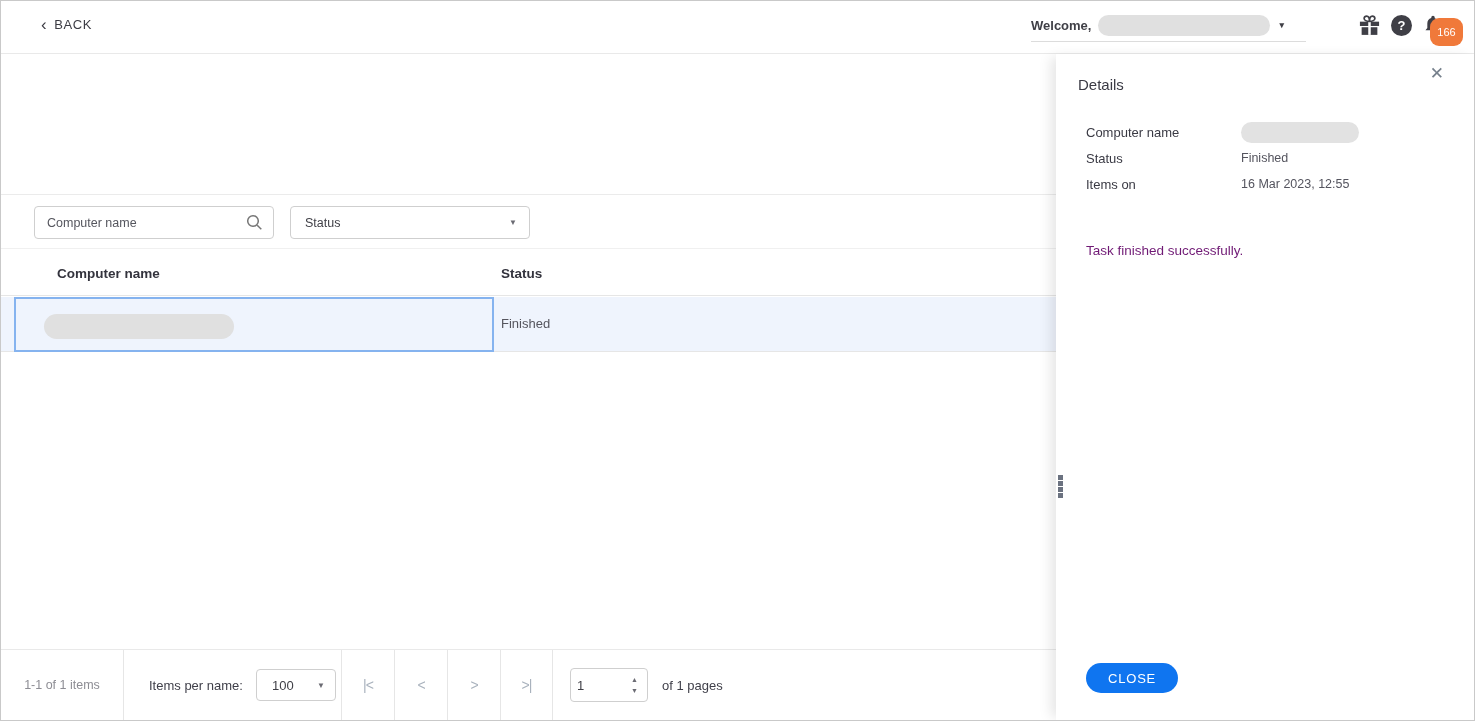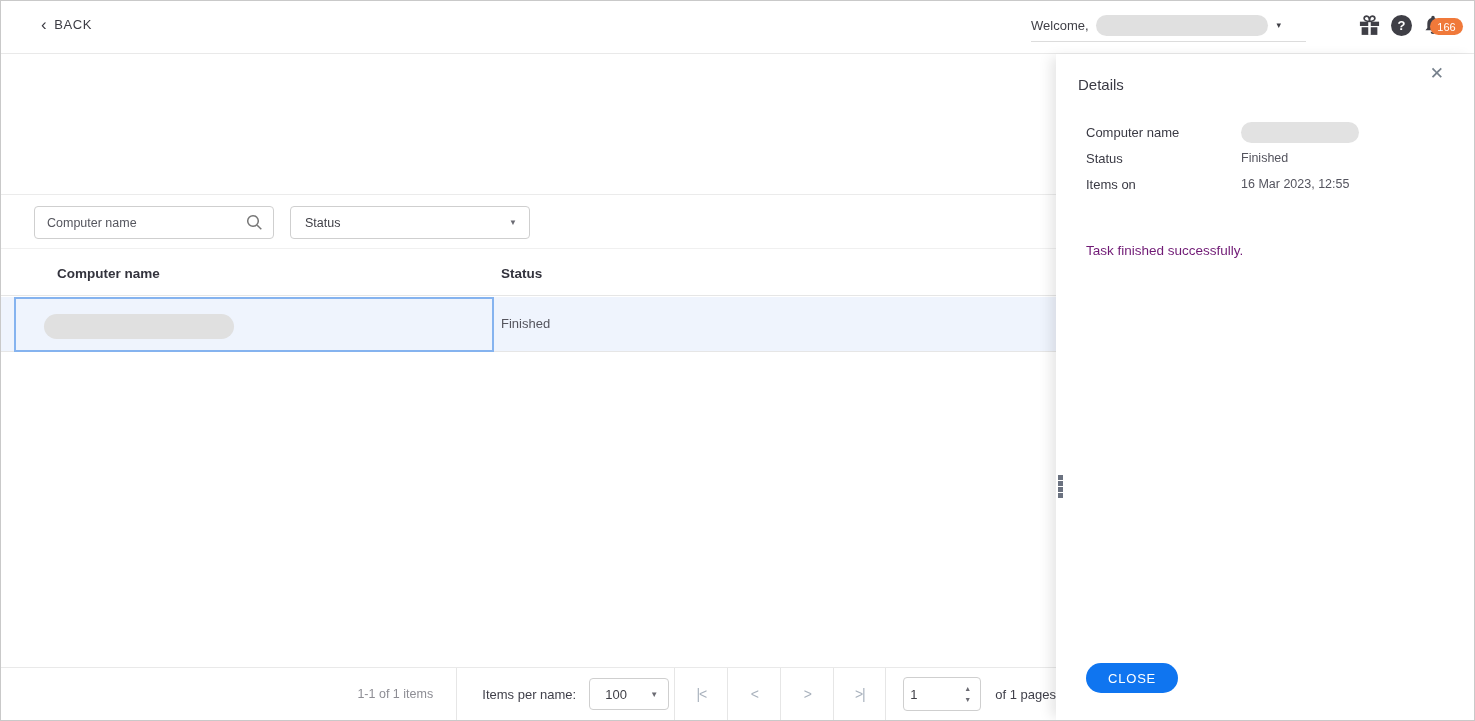--- a/index.html
+++ b/index.html
@@ -7,30 +7,30 @@
   .screen { position:relative; width:1475px; height:721px; border:1px solid #c9c9c9;
             background:#fff; overflow:hidden; }
 
   
   .topbar { position:absolute; left:0; top:0; width:100%; height:53px; background:#fff;
             border-bottom:1px solid #e9e9e9; }
   .back { position:absolute; left:40px; top:16px; font-size:13px; color:#3c3c44;
           letter-spacing:0.6px; display:flex; align-items:center; gap:7px; cursor:pointer; }
   .back .chev { font-size:17px; line-height:13px; color:#3c3c44; }
   .welcome { position:absolute; left:1030px; top:8px; width:275px; height:33px;
-             border-bottom:1px solid #dcdcdc; display:flex; align-items:center; }
+             border-bottom:1px solid #dcdcdc; display:flex; align-items:center;font-weight:bold; }
   .welcome-label { font-size:13px; color:#3f3f46; }
   .welcome-pill { width:172px; height:21px; border-radius:11px; background:#e0e0e0; margin:0 9px 0 7px; }
   .welcome-caret { font-size:9px; color:#3f3f46; }
   .tb-icon { position:absolute; top:13px; cursor:pointer; }
   .gift-ic { left:1357px; }
   .help-ic { left:1390px; top:14px; width:21px; height:21px; border-radius:50%; background:#3f3f46;
              color:#fff; font-weight:bold; font-size:13px; display:flex; align-items:center; justify-content:center; }
   .bell-ic { left:1421px; }
-  .badge { position:absolute; left:1429px; top:17px; min-width:33px; height:17px; border-radius:9px;
+  .badge { position:absolute; left:1429px; top:17px; min-width:33px; height:28px; border-radius:9px;
            background:#f0793a; color:#fff; font-size:11px; display:flex; align-items:center;
            justify-content:center; padding:0 6px; }
 
   
   .main { position:absolute; left:0; top:53px; width:1055px; height:666px; background:#fff; }
   .page-title { position:absolute; left:30px; top:14px; font-size:19px; color:#31313a;
                 font-weight:500; letter-spacing:0.2px; }
   .divider-a { position:absolute; left:0; right:0; top:140px; border-top:1px solid #ebebeb; }
   .divider-b { position:absolute; left:0; right:0; top:194px; border-top:1px solid #f0f0f0; }
 
@@ -52,22 +52,22 @@
 
   .trow { position:absolute; left:0; top:243px; width:1055px; height:55px; background:#eff4fd;
           border-bottom:1px solid #e6e6e6; cursor:pointer; }
   .trow-sel { position:absolute; left:13px; top:0; width:480px; height:55px;
               border:2px solid #85b3ef; }
   .trow-pill { position:absolute; left:28px; top:15px; width:190px; height:25px;
                border-radius:13px; background:#e0e0e0; }
   .trow-status { position:absolute; left:500px; top:19px; font-size:13px; color:#55555e; }
 
   
-  .footer { position:absolute; left:0; bottom:0; width:1055px; height:53px; background:#fff;
-            border-top:1px solid #e9e9e9; display:flex; align-items:stretch;justify-content:flex-end; }
+  .footer { position:absolute; left:0; bottom:0; width:1055px; height:71px; background:#fff;
+            border-top:1px solid #e9e9e9; display:flex; align-items:stretch; }
   .f-summary { width:122px; display:flex; align-items:center; justify-content:center;
                font-size:12.5px; color:#8d8d94; }
   .f-ipp { width:218px; border-left:1px solid #e6e6e6; display:flex; align-items:center;
            padding-left:25px; gap:13px; font-size:13px; color:#3f3f49; }
   .f-select { width:80px; height:32px; border:1px solid #cfcfcf; border-radius:4px; display:flex;
               align-items:center; justify-content:space-between; padding:0 10px 0 15px;
               font-size:13px; color:#3f3f46; cursor:pointer; background:#fff; }
   .f-nav { display:flex; }
   .f-nav-btn { width:53px; display:flex; align-items:center; justify-content:center;
                border-left:1px solid #e6e6e6; color:#a9b2bd; font-size:14px; letter-spacing:-1px;

